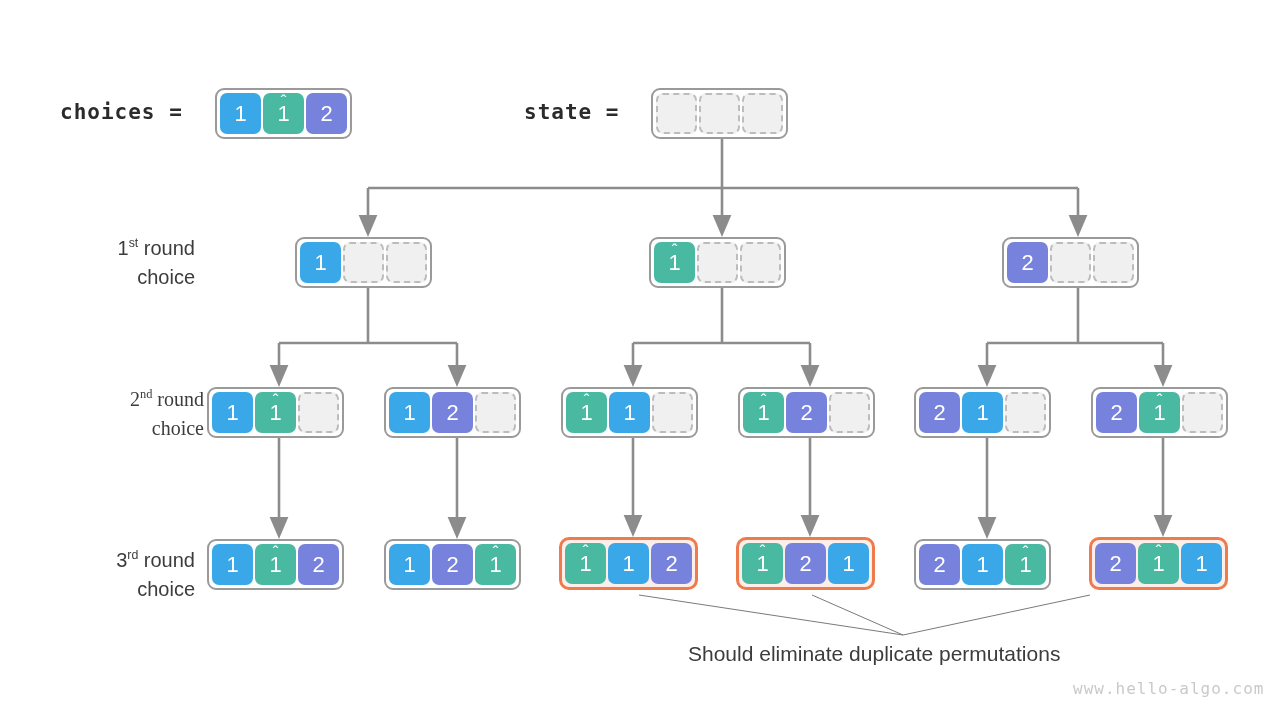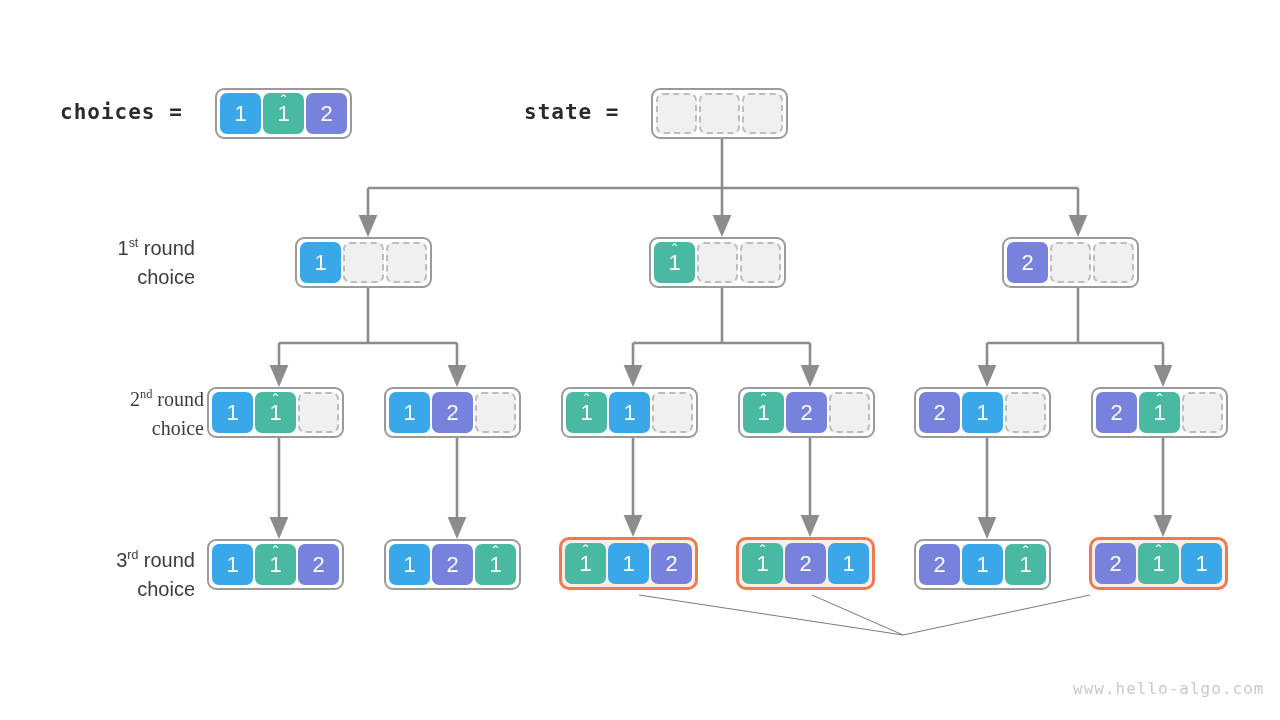--- a/index.html
+++ b/index.html
@@ -376,15 +376,16 @@
         </div>
         <div class="cell green hat">
           <span class="glyph">1</span>
         </div>
         <div class="cell blue">
           <span class="glyph">1</span>
         </div>
       </div>
     </div>
 
+  <div class="caption" style="left:688px; top:642px;">Should eliminate duplicate permutations</div>
 
   <div class="watermark" style="left:1073px; top:679px;">www.hello-algo.com</div>
 </div>
 
 </body></html>

